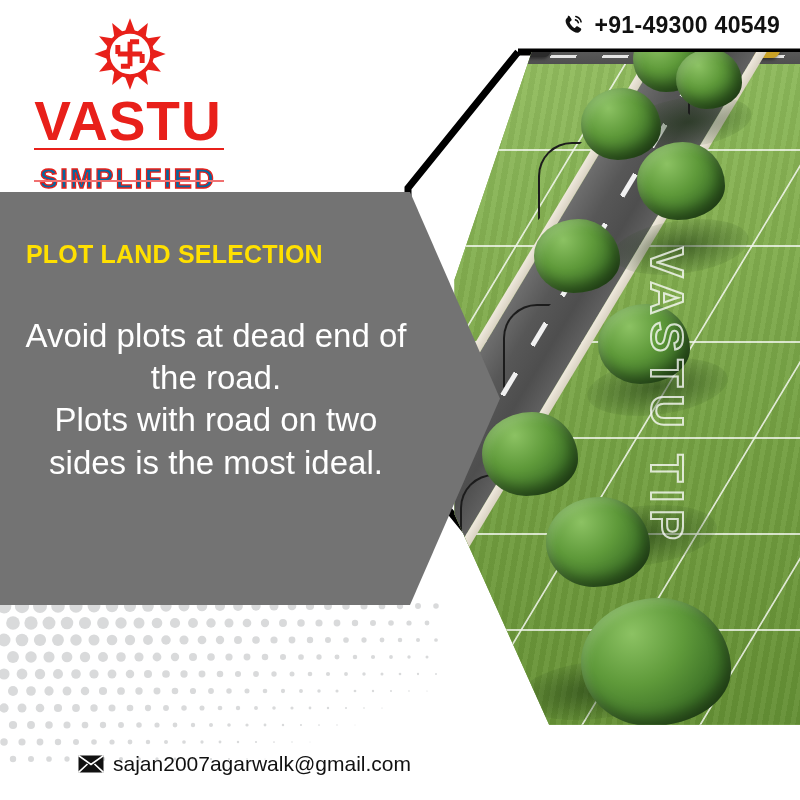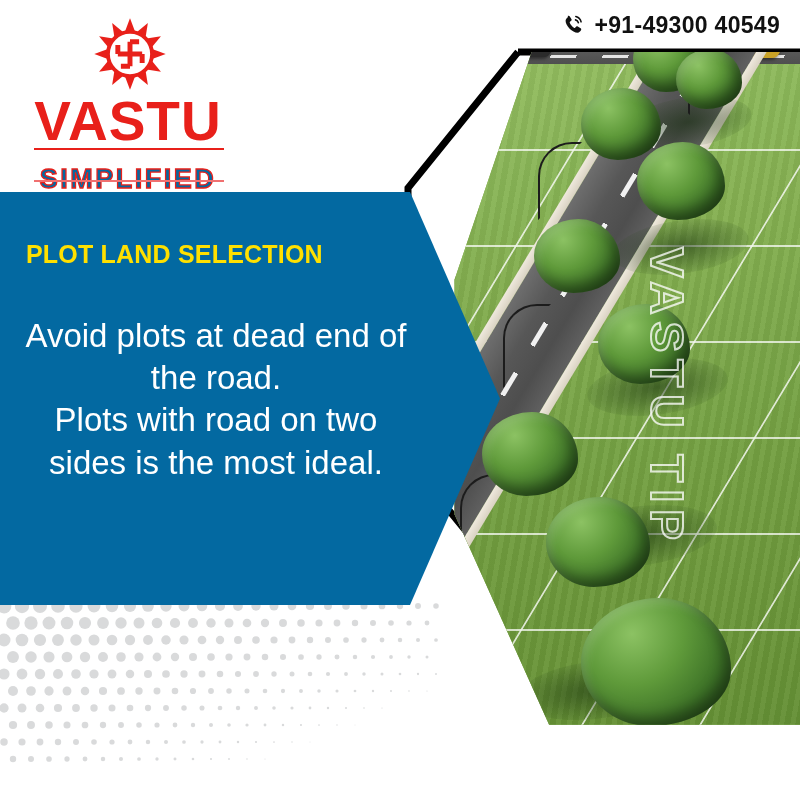--- a/index.html
+++ b/index.html
@@ -132,21 +132,21 @@
     font-size:46px; font-weight:700; letter-spacing:7px;
     color:transparent;
     -webkit-text-stroke:2px rgba(255,255,255,.85);
     opacity:.9;
   }
 
   
   .red-panel {
     position:absolute;
     left:0; top:192px; width:500px; height:413px;
-    background:#0369a1;
+    background:#737373;
     -webkit-clip-path: polygon(0 0, 82% 0, 100% 50%, 82% 100%, 0 100%);
     clip-path: polygon(0 0, 82% 0, 100% 50%, 82% 100%, 0 100%);
     color:#ffffff;
     padding:48px 0 0 0;
   }
   .panel-inner { width:410px; padding-left:22px; }
   .kicker {
     color:#ffe000;
     font-size:25px; font-weight:700;
     letter-spacing:.2px;
@@ -535,14 +535,22 @@
 
   <div class="phone">
     <svg width="25" height="25" viewBox="0 0 24 24">
       <path fill="#111" d="M6.6 2.7c.6-.3 1.3-.1 1.7.5l1.8 2.7c.3.5.2 1.2-.3 1.6l-1.2 1c-.2.2-.3.5-.2.8.5 1.3 2 3.6 4.3 5 .3.2.6.1.8-.1l1-1.1c.4-.5 1.1-.6 1.6-.2l2.7 1.8c.6.4.8 1.1.5 1.7-.6 1.3-1.9 2.6-3.4 2.6-4.9 0-11.5-6.6-11.5-11.5 0-1.5 1.3-2.8 2.2-3.4z"></path>
       <path fill="none" stroke="#111" stroke-width="1.5" stroke-linecap="round" d="M14.2 3.4a7 7 0 0 1 5.1 5.1"></path>
       <path fill="none" stroke="#111" stroke-width="1.5" stroke-linecap="round" d="M13.9 6.6a4 4 0 0 1 2.8 2.8"></path>
     </svg>
     <span>+91-49300 40549</span>
   </div>
 
+  <div class="email">
+    <svg class="env" viewBox="0 0 26 18">
+      <rect x="0.5" y="0.5" width="25" height="17" fill="#111"></rect>
+      <path d="M0.5 0.5 L13 9.5 L25.5 0.5" fill="none" stroke="#fff" stroke-width="1.6"></path>
+      <path d="M0.5 17.5 L9.5 9 M25.5 17.5 L16.5 9" fill="none" stroke="#fff" stroke-width="1.6"></path>
+    </svg>
+    <span>sajan2007agarwalk@gmail.com</span>
+  </div>
 
 </div>
 
 </body></html>

